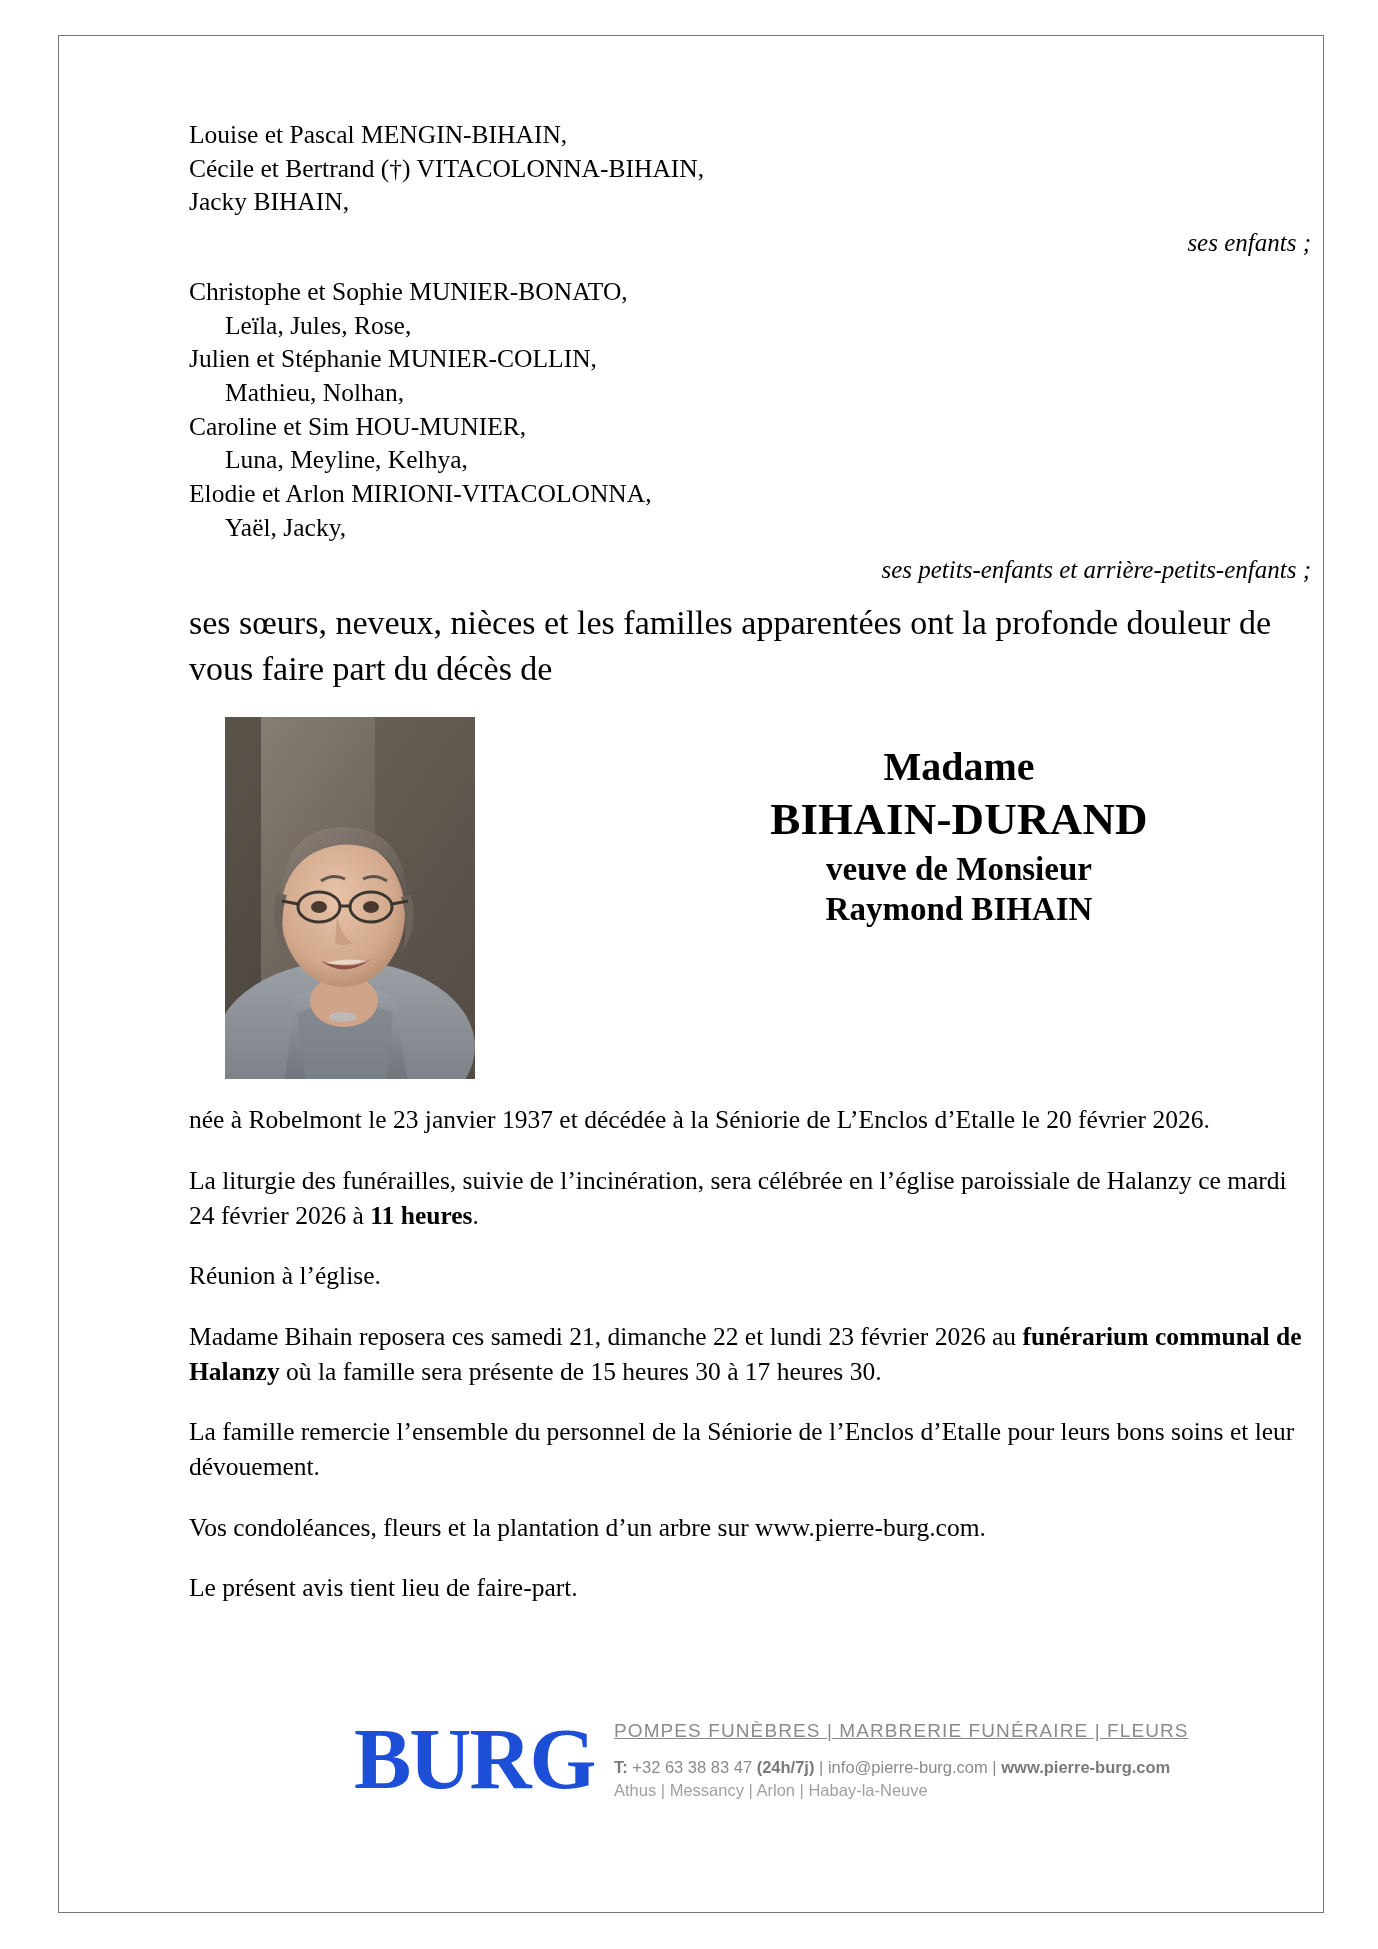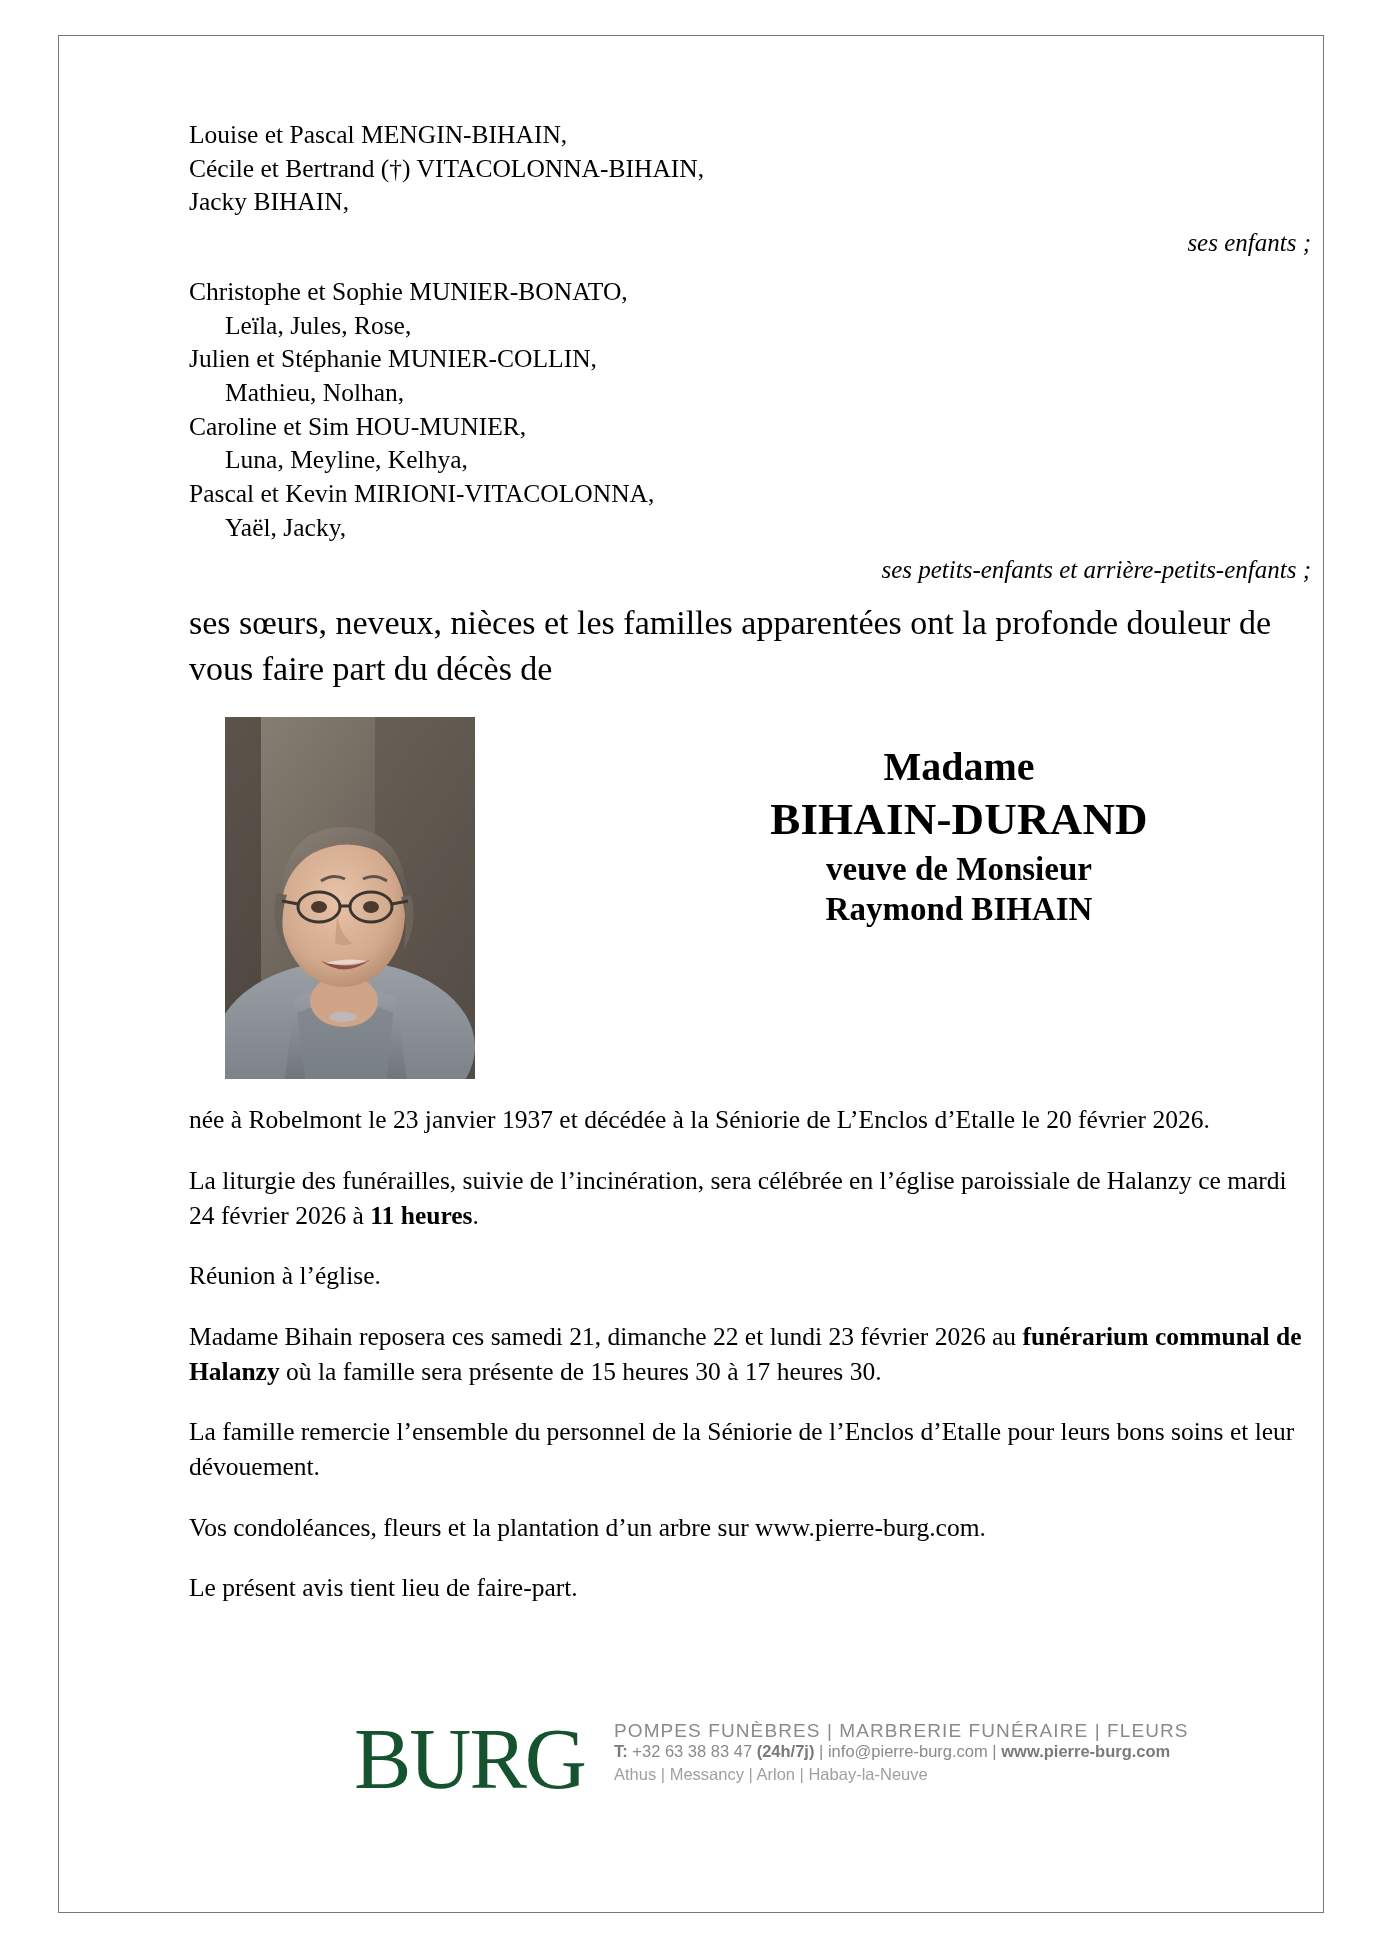--- a/index.html
+++ b/index.html
@@ -128,35 +128,37 @@
     top: 8px;
     width: 240px;
     height: 120px;
     color: #b9b2a8;
     font-family: "Liberation Serif", serif;
   }
   .logo-text {
     font-size: 86px;
     letter-spacing: -2px;
     line-height: 1;
-    color: #14532d;
-    font-weight: normal;
+    color: #1d4ed8;
+    font-weight: bold;
   }
   .footer-info {
     position: absolute;
     left: 425px;
     top: 12px;
     width: 700px;
     color: #8d8d8d;
     font-family: "Liberation Sans", sans-serif;
   }
   .fi-line1 {
     font-size: 19px;
     letter-spacing: 1.1px;
     color: #8a8a8a;
+    margin-bottom: 16px;
+    text-decoration: underline;
   }
   .fi-line2 {
     font-size: 16.5px;
     color: #8a8a8a;
     margin-bottom: 4px;
   }
   .fi-line2 .strong { font-weight: bold; color: #7a7a7a; }
   .fi-line3 {
     font-size: 16.5px;
     color: #a0a0a0;
@@ -177,21 +179,21 @@
       </div>
       <div class="role-line">ses enfants ;</div>
 
       <div class="family-group group2">
         <div class="family-line">Christophe et Sophie MUNIER-BONATO,</div>
         <div class="family-line indent">Leïla, Jules, Rose,</div>
         <div class="family-line">Julien et Stéphanie MUNIER-COLLIN,</div>
         <div class="family-line indent">Mathieu, Nolhan,</div>
         <div class="family-line">Caroline et Sim HOU-MUNIER,</div>
         <div class="family-line indent">Luna, Meyline, Kelhya,</div>
-        <div class="family-line">Pascal et Kevin MIRIONI-VITACOLONNA,</div>
+        <div class="family-line">Elodie et Arlon MIRIONI-VITACOLONNA,</div>
         <div class="family-line indent">Yaël, Jacky,</div>
       </div>
       <div class="role-line wide">ses petits-enfants et arrière-petits-enfants ;</div>
 
       <div class="announce">ses sœurs, neveux, nièces et les familles apparentées ont la profonde douleur de vous faire part du décès de</div>
 
       <div class="hero">
         <div class="portrait">
           <svg width="250" height="362" viewBox="0 0 250 362" aria-hidden="true">
             <defs>

